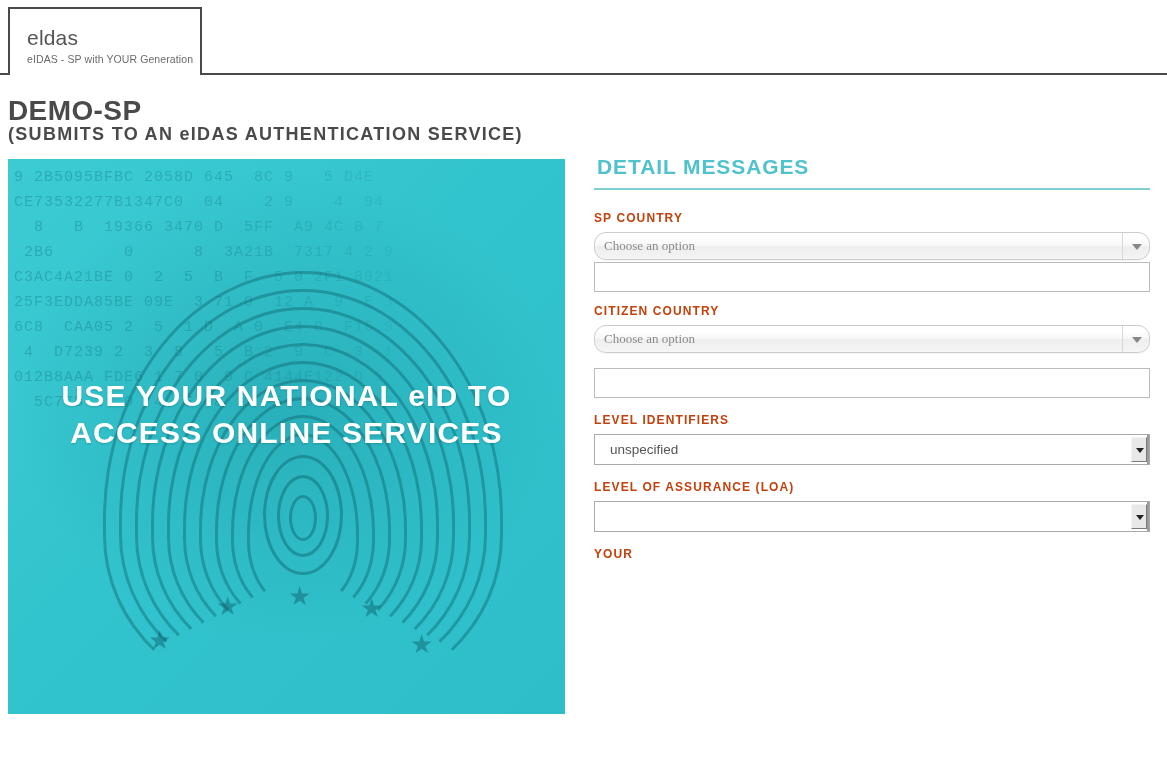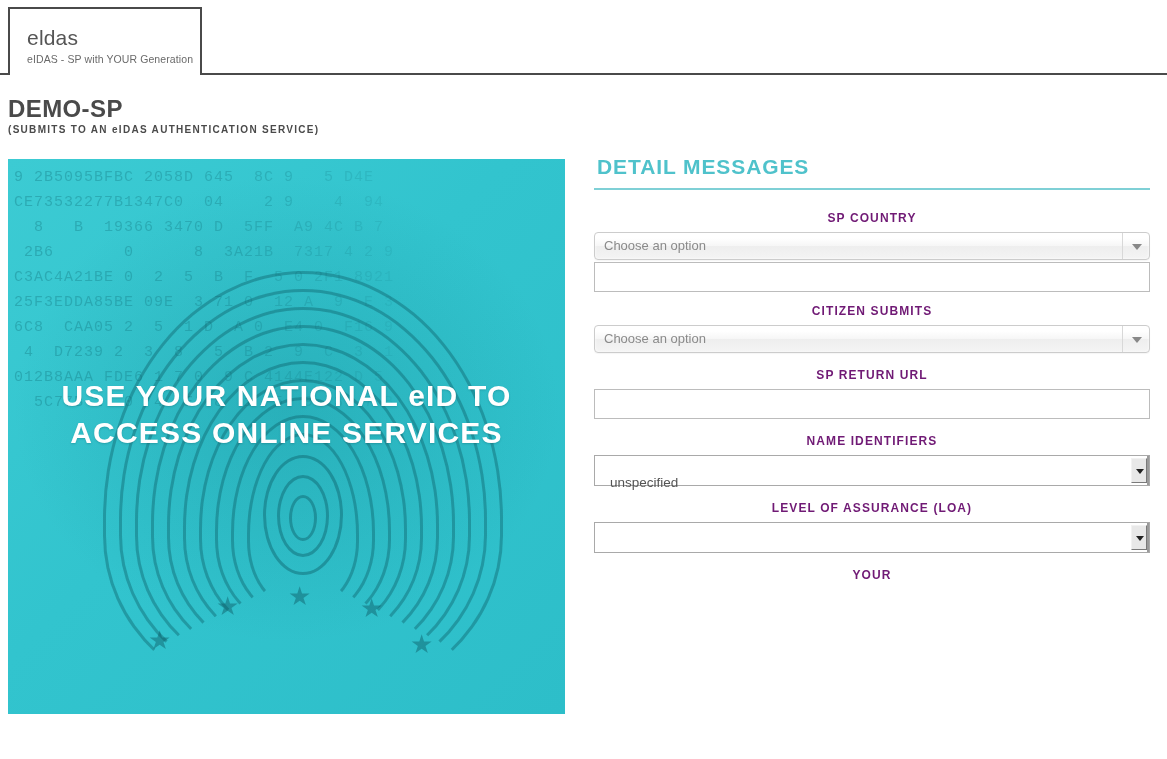--- a/index.html
+++ b/index.html
@@ -38,26 +38,26 @@
   .tab-sub {
     position: absolute; left: 17px; top: 44px;
     font-size: 10.5px; color: #6a6a6a;
     letter-spacing: 0.1px;
     white-space: nowrap;
   }
 
   
   .page-title {
     position: absolute; left: 8px; top: 95px;
-    font-size: 24px; font-weight: bold;
+    font-size: 28px; font-weight: bold;
     color: #4a4a4a; letter-spacing: 0.4px;
   }
   .page-subtitle {
     position: absolute; left: 8px; top: 124px;
-    font-size: 10px; font-weight: bold;
+    font-size: 18px; font-weight: bold;
     color: #4a4a4a; letter-spacing: 1.3px;
   }
 
   
   .hero {
     position: absolute; left: 8px; top: 159px;
     width: 557px; height: 555px;
     overflow: hidden;
     background: #35c6d0;
   }
@@ -134,35 +134,35 @@
   }
   .section-rule {
     height: 2px;
     background: #7fd0d6;
     width: 556px;
     margin-bottom: 21px;
   }
   .field { margin-bottom: 15px; }
   .field-label {
     font-size: 12px; font-weight: bold;
-    color: #701a75;
+    color: #c2410c;
     letter-spacing: 1.1px;
     margin-bottom: 7px;
-    text-align: center;
   }
 
   
   .chosen {
     position: relative;
     width: 556px; height: 28px;
     background: linear-gradient(#ffffff 20%, #f6f6f6 50%, #eeeeee 52%, #f4f4f4 100%);
     border: 1px solid #cccccc;
-    border-radius: 4px;
+    border-radius: 12px;
     box-shadow: 0 0 3px rgba(255,255,255,0.9) inset, 0 1px 1px rgba(0,0,0,0.04);
     cursor: pointer;
+    font-family: Liberation Serif, serif;
   }
   .chosen-text {
     position: absolute; left: 9px; top: 5px;
     font-size: 13px; color: #8a8a8a;
   }
   .chosen-arrow-box {
     position: absolute; right: 0; top: 0;
     width: 27px; height: 26px;
     border-left: 1px solid #d8d8d8;
   }
@@ -190,21 +190,21 @@
   
   .native-select {
     position: relative;
     width: 556px; height: 31px;
     background: #ffffff;
     border: 1px solid #a9a9a9;
     cursor: pointer;
   }
   .native-select-text {
     position: absolute; left: 15px; top: 7px;
-    font-size: 13.5px; color: #555555; margin-top: 12px;
+    font-size: 13.5px; color: #555555;
   }
   .native-arrow {
     position: absolute; right: 2px; top: 2px;
     width: 16px; height: 25px;
     background: #e8e8e8;
     border-left: 1px solid #f2f2f2;
     border-top: 1px solid #f2f2f2;
     border-right: 1px solid #7a7a7a;
     border-bottom: 1px solid #7a7a7a;
   }
@@ -283,34 +283,33 @@
   <div class="field" style="margin-bottom:12px;">
     <div class="field-label">SP COUNTRY</div>
     <div class="chosen">
       <span class="chosen-text">Choose an option</span>
       <span class="chosen-arrow-box"></span>
     </div>
     <input class="text-input tall" style="margin-top: 2px;" value="">
   </div>
 
   <div class="field">
-    <div class="field-label">CITIZEN SUBMITS</div>
+    <div class="field-label">CITIZEN COUNTRY</div>
     <div class="chosen">
       <span class="chosen-text">Choose an option</span>
       <span class="chosen-arrow-box"></span>
     </div>
   </div>
 
   <div class="field">
-    <div class="field-label">SP RETURN URL</div>
     <input class="text-input tall" value="" style="">
   </div>
 
   <div class="field">
-    <div class="field-label">NAME IDENTIFIERS</div>
+    <div class="field-label">LEVEL IDENTIFIERS</div>
     <div class="native-select">
       <span class="native-select-text">unspecified</span>
       <span class="native-arrow-shadow"></span>
       <span class="native-arrow"></span>
     </div>
   </div>
 
   <div class="field">
     <div class="field-label">LEVEL OF ASSURANCE (LOA)</div>
     <div class="native-select">

